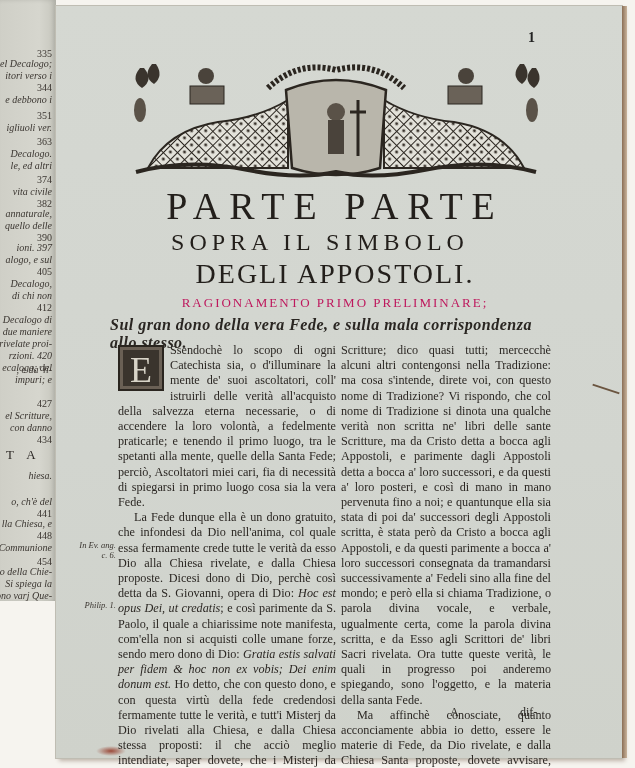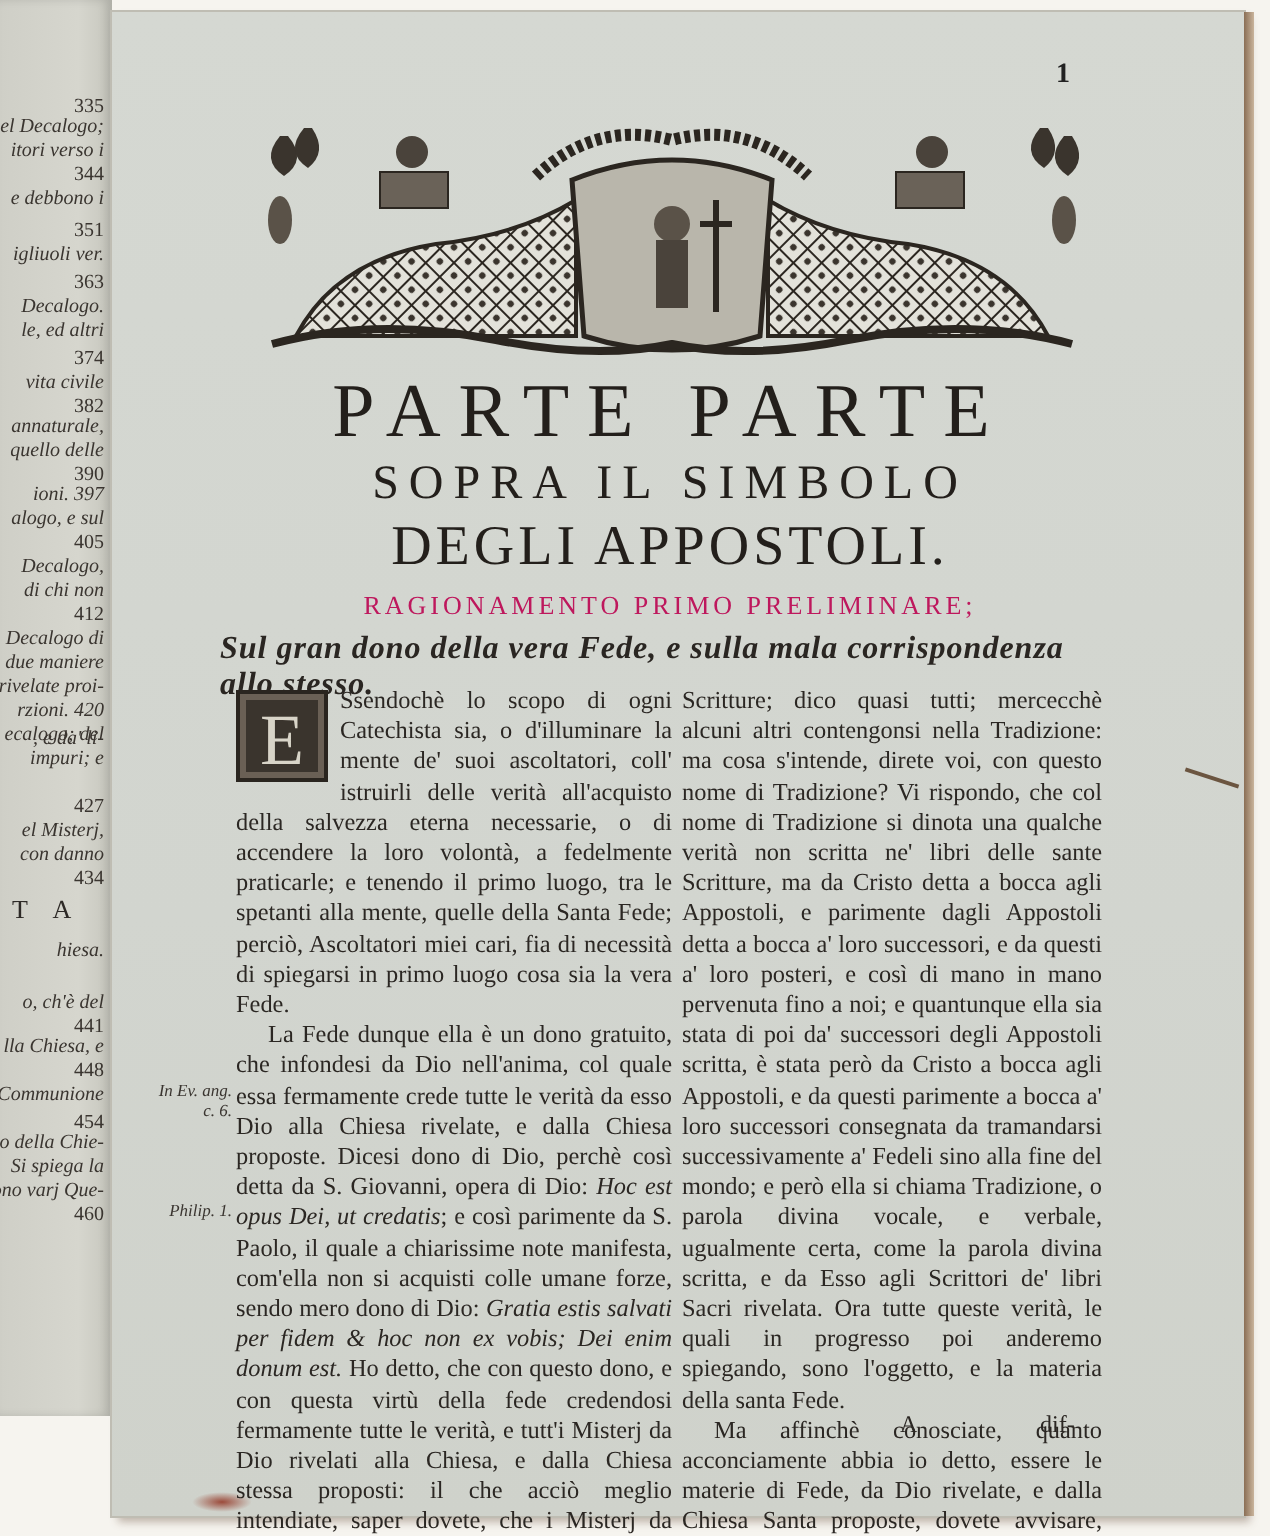--- a/index.html
+++ b/index.html
@@ -3,21 +3,21 @@
 <meta charset="utf-8">
 <style>
   html, body { margin:0; padding:0; }
   body {
     width:635px; height:768px; overflow:hidden; position:relative;
     background:#f6f4ef;
     font-family: "Liberation Serif", "DejaVu Serif", serif;
     color:#2a2622;
   }
   .left-page {
-    position:absolute; left:0; top:0; width:56px; height:708px;
+    position:absolute; left:0; top:0; width:56px; height:601px;
     background:linear-gradient(to right,#cfcfc7 0%,#d6d6ce 70%,#c6c6bd 100%);
     overflow:hidden;
     box-shadow: inset -3px 0 4px rgba(0,0,0,0.12);
   }
   .left-line {
     position:absolute; right:4px; font-style:italic; font-size:10px;
     line-height:11px; white-space:nowrap; color:#3a3530; text-align:right;
   }
   .left-line.num { font-style:normal; }
   .left-heading { position:absolute; left:6px; font-size:13px; letter-spacing:5px; color:#2d2926; }
@@ -40,21 +40,21 @@
 
   .headpiece {
     position:absolute; left:128px; top:60px; width:416px; height:120px;
   }
 
   .title-main {
     position:absolute; left:110px; top:186px; width:450px; text-align:center;
     font-size:38px; letter-spacing:9px; color:#231f1b; line-height:40px;
   }
   .title-sub1 {
-    position:absolute; left:110px; top:228px; width:450px; text-align:center;
+    position:absolute; left:95px; top:228px; width:450px; text-align:center;
     font-size:24px; letter-spacing:5px; line-height:28px; color:#231f1b;
   }
   .title-sub2 {
     position:absolute; left:110px; top:258px; width:450px; text-align:center;
     font-size:28px; letter-spacing:2px; line-height:32px; color:#231f1b;
   }
   .title-sub3 {
     position:absolute; left:110px; top:294px; width:450px; text-align:center;
     font-size:13px; letter-spacing:2px; line-height:18px; color:#be185d;
   }
@@ -115,21 +115,21 @@
       <div class="left-line" style="top: 290px;">di chi non</div>
       <div class="left-line num" style="top: 302px;">412</div>
       <div class="left-line" style="top: 314px;">Decalogo di</div>
       <div class="left-line" style="top: 326px;">due maniere</div>
       <div class="left-line" style="top: 338px;">rivelate proi-</div>
       <div class="left-line" style="top: 350px;">rzioni. 420</div>
       <div class="left-line" style="top: 362px;">ecalogo; del</div>
       <div class="left-line" style="top: 374px;">impuri; e</div>
       <div class="left-line" style="top: 364px; margin-left: 24px;">, e da' li-</div>
       <div class="left-line num" style="top: 398px;">427</div>
-      <div class="left-line" style="top: 410px;">el Misterj,</div>
+      <div class="left-line" style="top: 410px;">el Scritture,</div>
       <div class="left-line" style="top: 422px;">con danno</div>
       <div class="left-line num" style="top: 434px;">434</div>
       <div class="left-line" style="top: 470px;">hiesa.</div>
       <div class="left-line" style="top: 496px;">o, ch'è del</div>
       <div class="left-line num" style="top: 508px;">441</div>
       <div class="left-line" style="top: 518px;">lla Chiesa, e</div>
       <div class="left-line num" style="top: 530px; margin-left: 21px;">448</div>
       <div class="left-line" style="top: 542px;">Communione</div>
       <div class="left-line num" style="top: 556px;">454</div>
       <div class="left-line" style="top: 566px;">o della Chie-</div>

